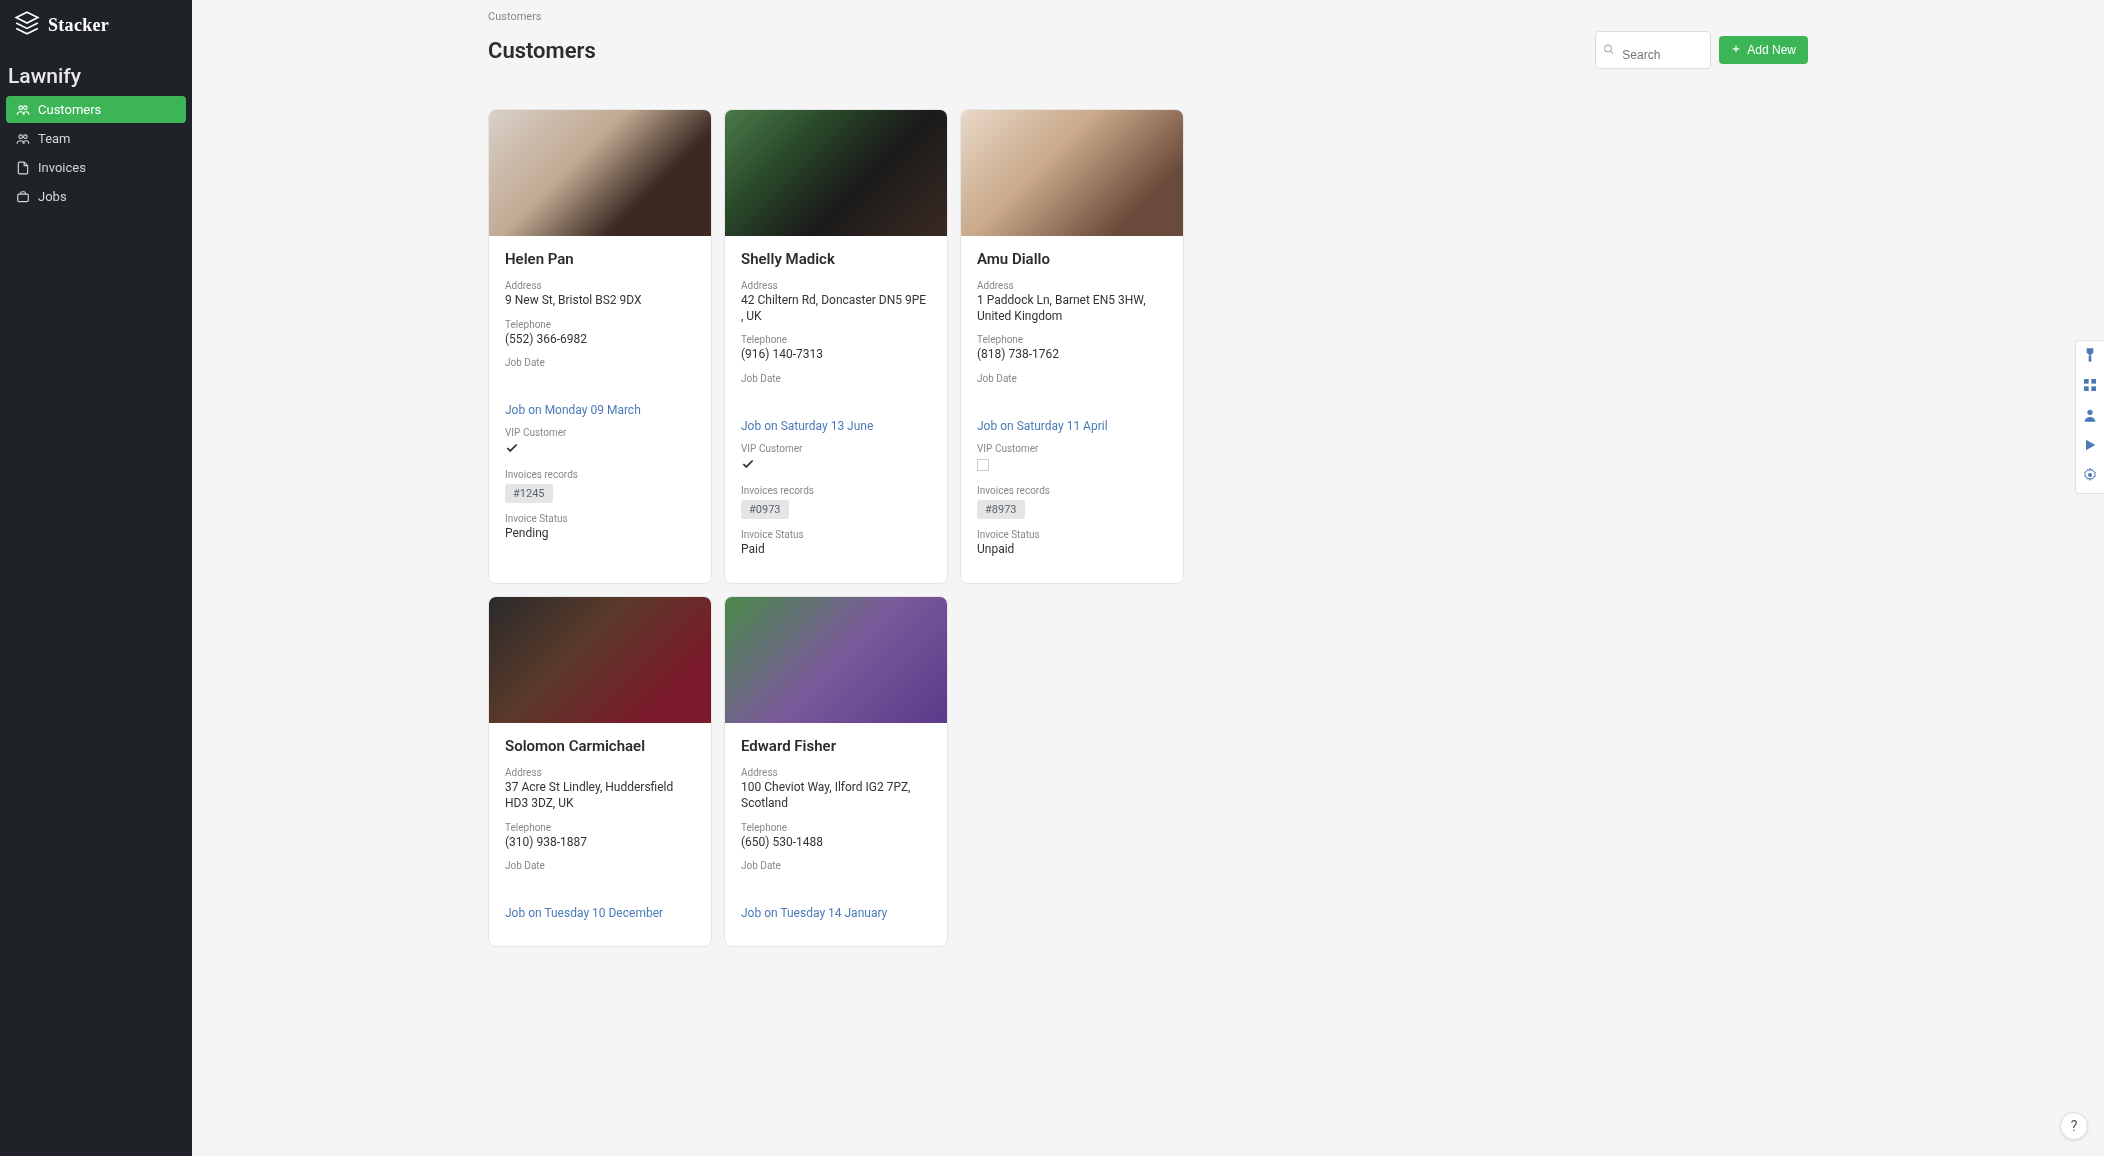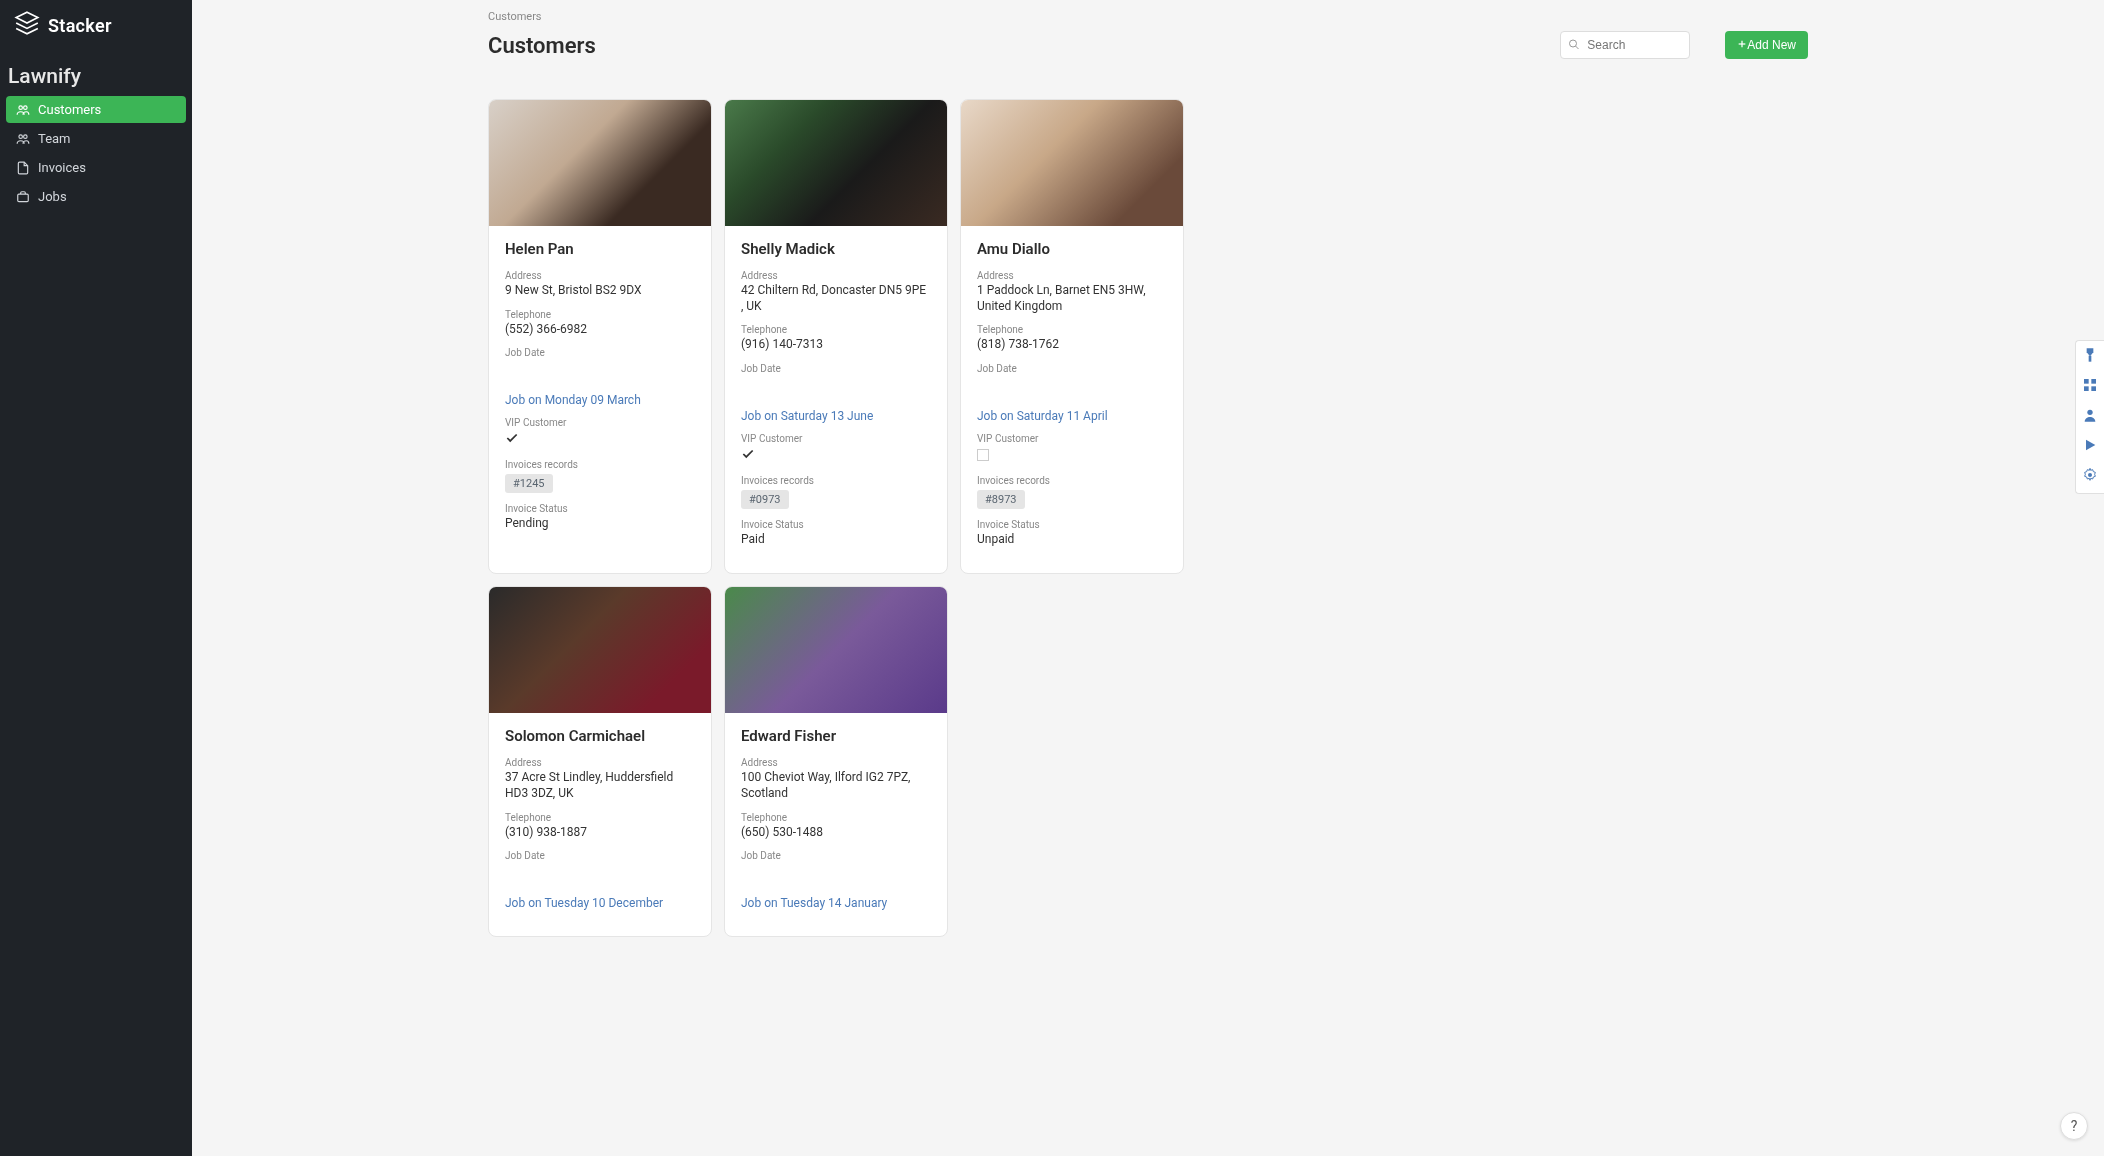--- a/index.html
+++ b/index.html
@@ -3,38 +3,38 @@
 <meta charset="utf-8">
 <style>
 * { box-sizing: border-box; margin: 0; padding: 0; }
 body { font-family: -apple-system, BlinkMacSystemFont, "Segoe UI", Roboto, sans-serif; background: #f5f5f5; color: #333; overflow: hidden; }
 .app { display: flex; height: 100vh; width: 100vw; }
 
 
 .sidebar { width: 192px; background: #1f2328; color: #fff; display: flex; flex-direction: column; flex-shrink: 0; }
 .logo-row { display: flex; align-items: center; gap: 8px; padding: 10px 14px 14px; }
 .logo-svg { width: 26px; height: 26px; }
-.logo-text { font-size: 18px; font-weight: 600; letter-spacing: 0.3px; }
+.logo-text { font-size: 18px; font-weight: 600; letter-spacing: 0.3px; font-family: Liberation Serif, serif; }
 .app-name { padding: 10px 8px 8px; font-size: 21px; font-weight: 500; color: #e8e8e8; }
 .nav { padding: 0 6px; }
 .nav-item { display: flex; align-items: center; gap: 8px; padding: 6px 10px; border-radius: 4px; cursor: pointer; font-size: 13px; color: #d2d6db; margin-bottom: 2px; }
 .nav-item.active { background: #3cb556; color: #fff; }
 .nav-icon { width: 14px; height: 14px; display: inline-flex; align-items: center; justify-content: center; }
 .nav-icon svg { width: 14px; height: 14px; }
 
 
 .main { flex: 1; overflow-y: auto; padding: 10px 40px 40px 40px; position: relative; }
 .breadcrumb { font-size: 11px; color: #888; margin-left: 256px; margin-top: 0; }
 .header-row { display: flex; align-items: center; justify-content: space-between; margin-left: 256px; margin-right: 256px; margin-top: 8px; }
 .page-title { font-size: 22px; font-weight: 600; color: #2c2c2c; }
 .header-actions { display: flex; gap: 8px; align-items: center; }
 .search-wrap { position: relative; }
-.search-input { width: 130px; padding: 6px 8px 6px 26px; border: 1px solid #ddd; border-radius: 4px; font-size: 12px; background: #fff; }
+.search-input { width: 116px; padding: 16px 8px 6px 26px; border: 1px solid #ddd; border-radius: 4px; font-size: 12px; background: #fff; }
 .search-icon-pos { position: absolute; left: 8px; top: 50%; transform: translateY(-50%); color: #999; }
-.add-btn { background: #3cb556; color: #fff; border: none; padding: 7px 12px; border-radius: 4px; font-size: 12px; display: flex; align-items: center; cursor: pointer; margin-left: 27px; }
+.add-btn { background: #3cb556; color: #fff; border: none; padding: 7px 12px; border-radius: 4px; font-size: 12px; display: flex; align-items: center; gap: 6px; cursor: pointer; }
 
 
 .cards { display: grid; grid-template-columns: repeat(3, 224px); gap: 12px; margin-left: 256px; margin-top: 40px; }
 .card { background: #fff; border: 1px solid #e5e5e5; border-radius: 8px; overflow: hidden; }
 .card-img { width: 100%; height: 126px; background: #ccc; display: block; }
 .card-body { padding: 14px 16px 16px; }
 .card-name { font-size: 15px; font-weight: 600; color: #2c2c2c; margin-bottom: 12px; }
 .field { margin-bottom: 10px; }
 .field-label { font-size: 10px; color: #888; margin-bottom: 2px; }
 .field-value { font-size: 12px; color: #333; line-height: 1.3; }

